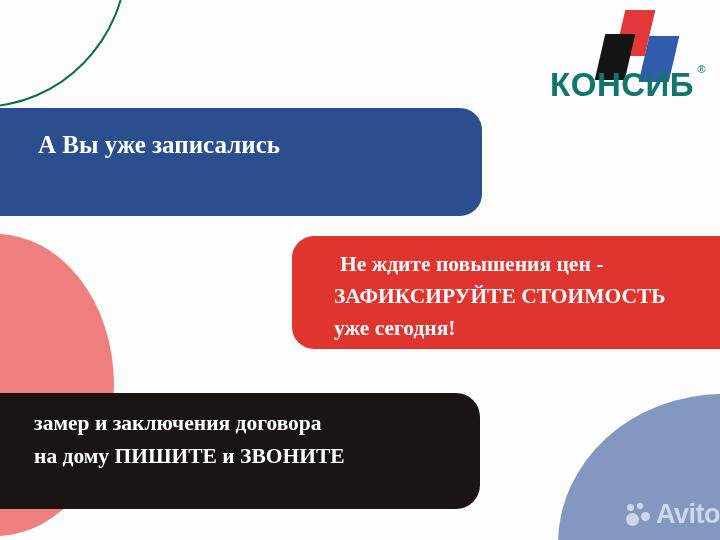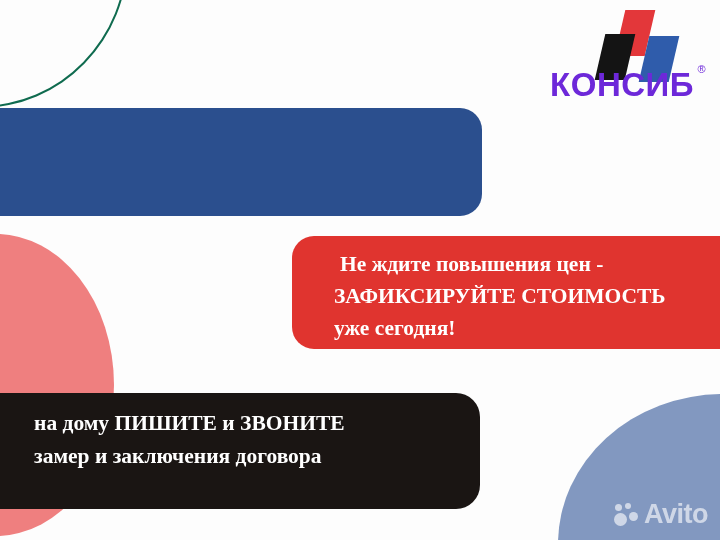--- a/index.html
+++ b/index.html
@@ -64,21 +64,21 @@
   #mark-red   { left:34px;  top:2px;  background:#e3373a; }
   #mark-black { left:14px;  top:26px; background:#141414; }
   #mark-blue  { left:58px;  top:28px; background:#2f5cab; }
 
   #logo-wordmark {
     position:relative;
     font-family:"Liberation Sans", sans-serif;
     font-weight:bold;
     font-size:33px;
     letter-spacing:0.5px;
-    color:#6d28d9;
+    color:#0f766e;
     line-height:1;
     padding-right:12px;
   }
   #logo-reg {
     position:absolute;
     right:0; top:-4px;
     font-size:11px;
     font-weight:normal;
     font-family:"Liberation Sans", sans-serif;
   }
@@ -121,21 +121,21 @@
     border-radius:24px;
     padding:14px 0 0 56px;
     font-size:21.5px;
     line-height:1.52;
   }
   #banner-black .line-1 { padding-left:8px; }
 
   
   #avito-watermark {
     position:absolute;
-    right:12px; bottom:12px;
+    right:0; bottom:12px;
     z-index:7;
     display:flex;
     align-items:center;
     gap:4px;
     opacity:0.62;
   }
   #avito-dots {
     position:relative;
     width:26px; height:24px;
   }
@@ -173,31 +173,32 @@
       <span class="mark" id="mark-black"></span>
       <span class="mark" id="mark-blue"></span>
     </div>
     <div id="logo-wordmark">
       <span>КОНСИБ</span>
       <span id="logo-reg">®</span>
     </div>
   </div>
 
   <div class="banner" id="banner-blue">
+    <div class="line line-1">А Вы уже записались</div>
   </div>
 
   <div class="banner" id="banner-red">
     <div class="line line-1">Не ждите повышения цен -</div>
     <div class="line line-2">ЗАФИКСИРУЙТЕ СТОИМОСТЬ</div>
     <div class="line line-3">уже сегодня!</div>
   </div>
 
   <div class="banner" id="banner-black">
+    <div class="line line-2">замер и заключения договора</div>
     <div class="line line-3">на дому ПИШИТЕ и ЗВОНИТЕ</div>
-    <div class="line line-2">замер и заключения договора</div>
   </div>
 
   <div id="avito-watermark">
     <span id="avito-dots">
       <i></i>
         <i></i>
         <i></i>
         <i></i>
     </span>
     <span id="avito-text">Avito</span>

